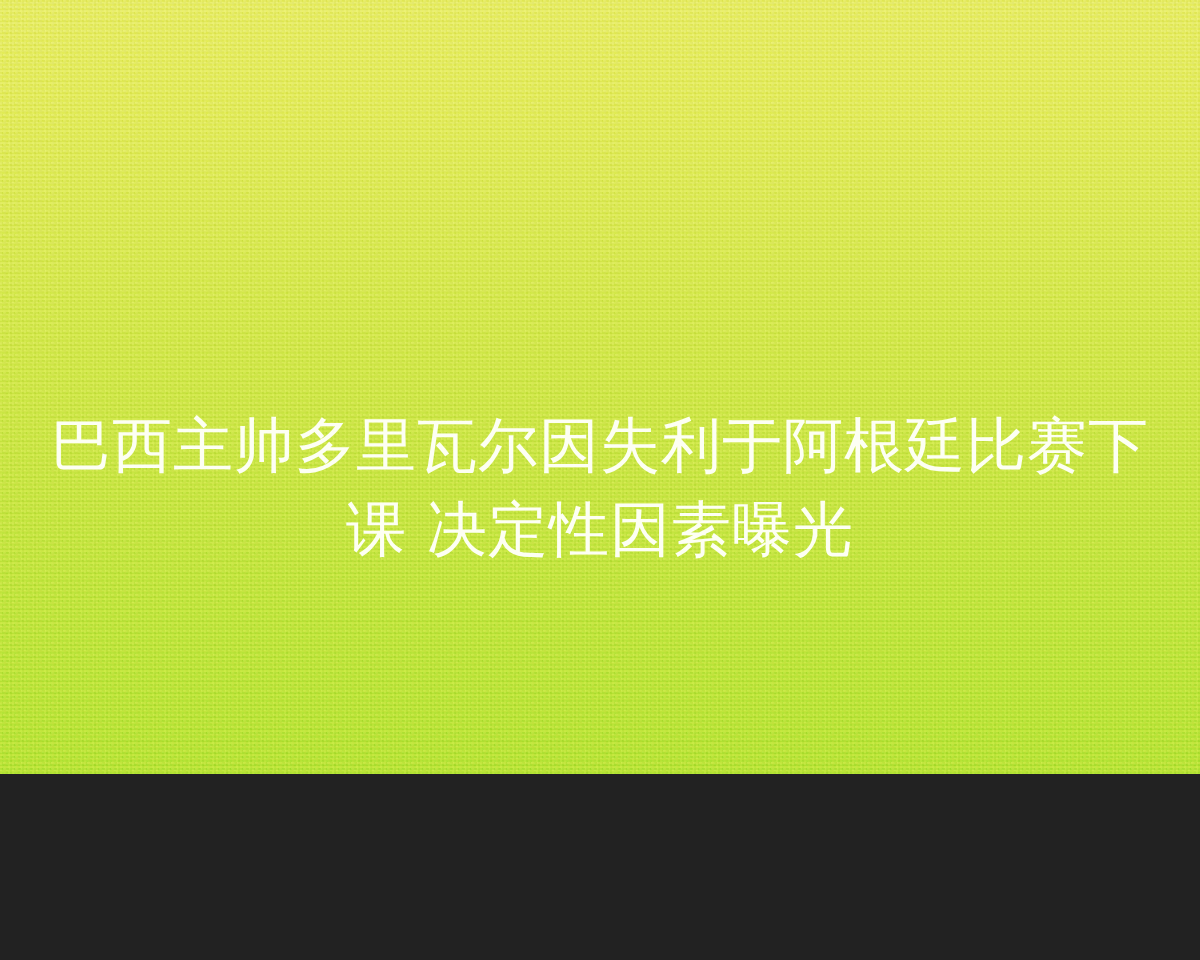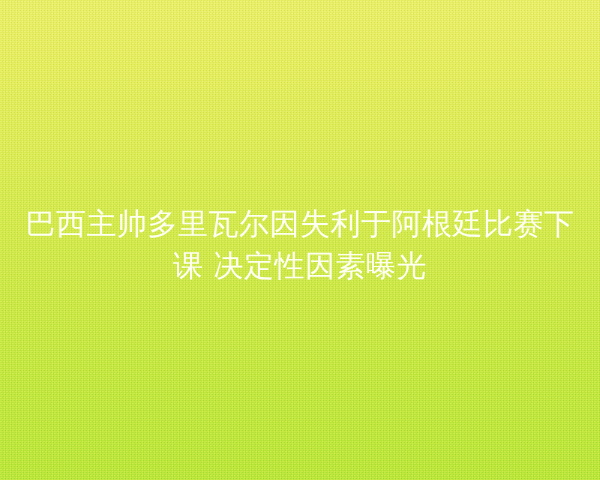--- a/index.html
+++ b/index.html
@@ -8,21 +8,21 @@
     padding: 0;
     background: #222;
   }
   body {
     font-family: "Liberation Sans", sans-serif;
   }
 
   #thumbnail-canvas {
     position: relative;
     width: 600px;
-    height: 480px;
+    height: 387px;
     overflow: hidden;
     background: linear-gradient(
       to bottom,
       #e9ef5c 0%,
       #e5ee54 12%,
       #dcec4c 28%,
       #d2ea42 45%,
       #c8e83b 62%,
       #bee734 80%,
       #b5e62e 100%

